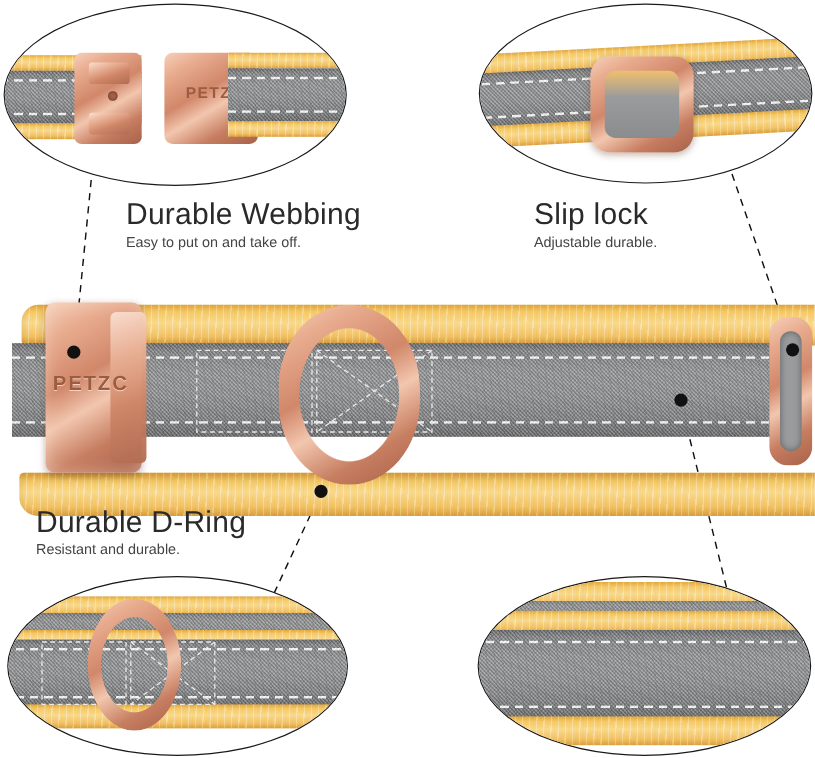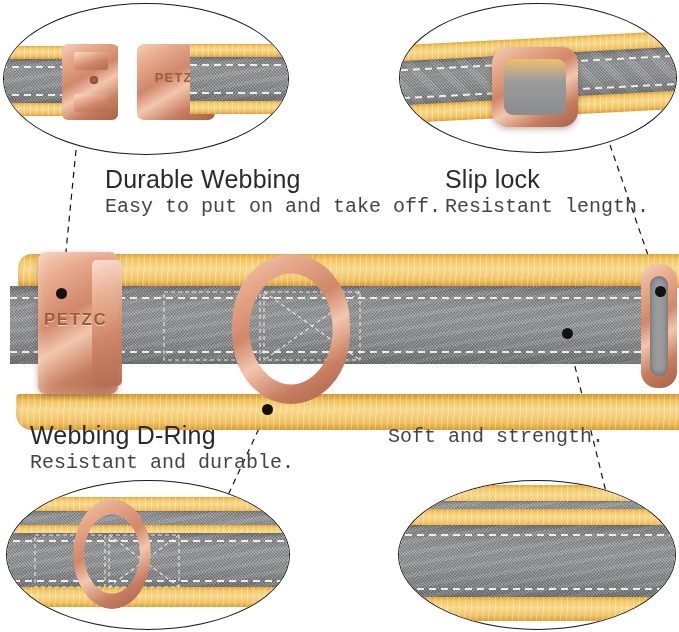--- a/index.html
+++ b/index.html
@@ -4,21 +4,21 @@
 <style>
   html,body{margin:0;padding:0;background:#ffffff;}
   body{width:679px;height:632px;position:relative;overflow:hidden;
        font-family:"Liberation Sans",sans-serif;-webkit-font-smoothing:antialiased;}
   .stage{position:absolute;inset:0;background:#fff;}
 
   
   .feat{position:absolute;}
   .feat .title{font-family:"Liberation Sans",sans-serif;font-size:25px;font-weight:400;
                color:#2a2a2a;letter-spacing:.2px;line-height:1.05;white-space:nowrap;}
-  .feat .sub{font-family:Liberation Mono, monospace;font-size:20px;color:#444;
+  .feat .sub{font-family:Liberation Sans, sans-serif;font-size:12px;color:#444;
              margin-top:4px;line-height:1.1;white-space:nowrap;}
   #feat-buckle{left:105px;top:166px;}
   #feat-slip{left:422px;top:166px;margin-left:23px;}
   #feat-dring{left:30px;top:422px;}
   #feat-cotton{left:388px;top:422px;}
 
   
   .oval{position:absolute;border:1.3px solid #1a1a1a;border-radius:50%;
         overflow:hidden;background:#fff;}
   #oval-tl{left:3px;top:3px;width:284px;height:150px;}
@@ -230,25 +230,24 @@
     </div>
   </div>
 
   <div class="feat" id="feat-buckle">
     <div class="title">Durable Webbing</div>
     <div class="sub">Easy to put on and take off.</div>
   </div>
 
   <div class="feat" id="feat-slip">
     <div class="title">Slip lock</div>
-    <div class="sub">Resistant length.</div>
+    <div class="sub">Adjustable durable.</div>
   </div>
 
   <div class="feat" id="feat-dring">
-    <div class="title">Webbing D-Ring</div>
+    <div class="title">Durable D-Ring</div>
     <div class="sub">Resistant and durable.</div>
   </div>
 
   <div class="feat" id="feat-cotton">
-    <div class="sub">Soft and strength.</div>
   </div>
 
 </div>
 
 </body></html>

